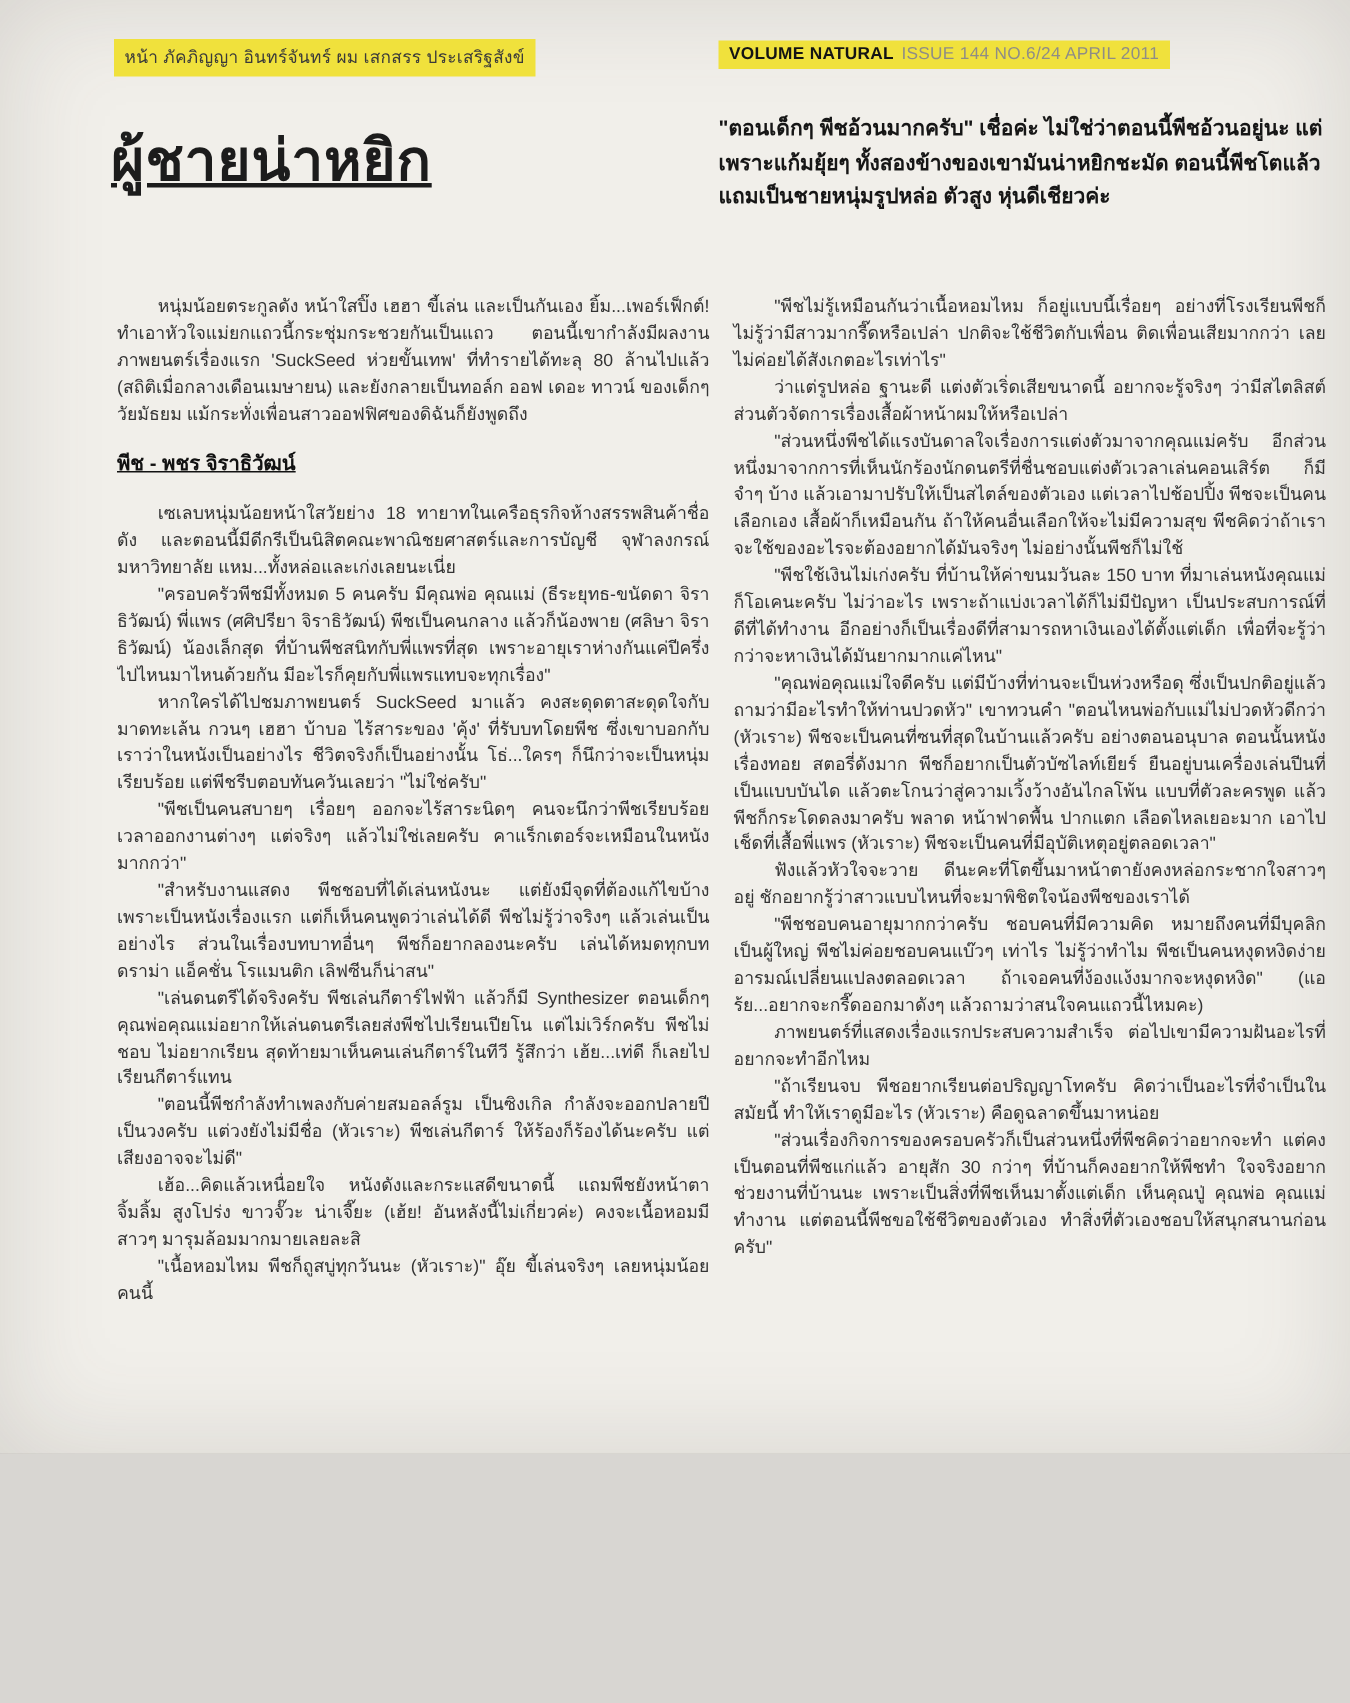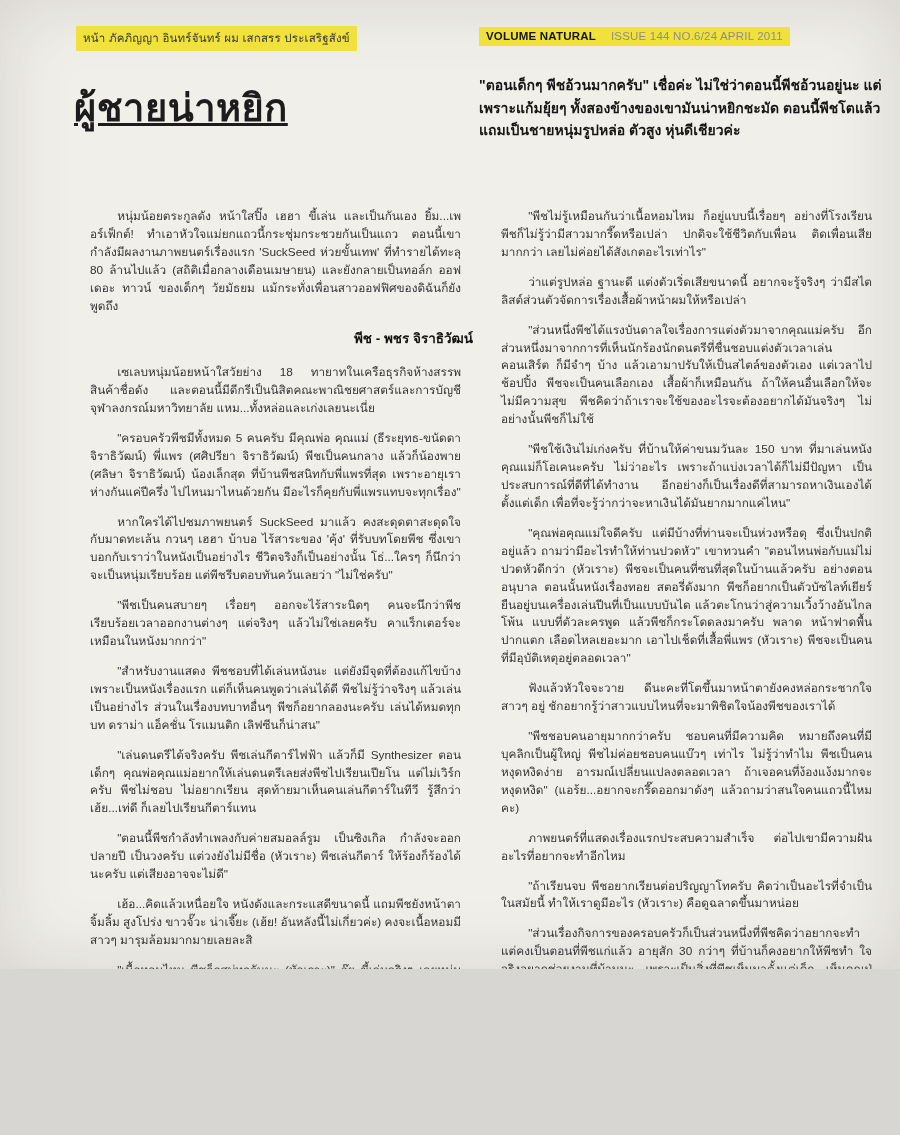--- a/index.html
+++ b/index.html
@@ -13,43 +13,43 @@
   }
   
   .header-left { position:absolute; left:76px; top:26px; }
   .header-right { position:absolute; left:479px; top:26px; }
   .hl {
     background:#f0e13c; padding:3px 7px 4px 7px;
     font-size:11.5px; letter-spacing:0.2px; color:#3a3a3a;
     display:inline-block; white-space:nowrap;
   }
   .hl .mag { font-weight:bold; color:#141414; }
-  .hl .issue { color:#8f8d86; font-weight:normal; margin-left:15px; }
+  .hl .issue { color:#8f8d86; font-weight:normal; margin-left:5px; }
   
   .title {
     position:absolute; left:74px; top:58px; width:380px;
     font-size:38px; font-weight:bold; color:#1c1c1c; line-height:1.35;
     letter-spacing:0.5px;
     text-decoration:underline;
   }
   .intro {
     position:absolute; left:479px; top:74px; width:405px;
     font-size:14px; font-weight:bold; color:#161616;
     line-height:1.62; text-align:left;
   }
   
   .columns {
     position:absolute; left:78px; top:196px; width:806px; height:852px;
     display:flex; gap:16px; overflow:hidden;
   }
   .col { width:395px; font-size:11.8px; line-height:1.52; text-align:justify; color:#333; }
-  .col p { margin:12px; text-indent:2.3em; }
+  .col p { margin:0; text-indent:2.3em; }
   .subhead {
     font-weight:bold; font-size:13.5px; color:#121212;
-    margin:13px 0 15px 0 !important; text-indent:0 !important; text-align:right;
+    margin:13px 0 15px 0 !important; text-indent:0 !important; text-align:left;text-decoration:underline;
   }
   .closing { font-weight:bold; color:#111; }
   .end-marker { font-size:14px; letter-spacing:0; display:inline-block; transform:scaleX(1.3); }
   
   .watermark {
     position:absolute; left:16px; top:1046px;
     font-family:"DejaVu Serif", serif; font-weight:bold; font-style:italic;
     font-size:44px; letter-spacing:3px; color:#c9ac7a;
     text-shadow:
       3px 3px 0 #1b1b1b, 4px 4px 0 #1b1b1b,

